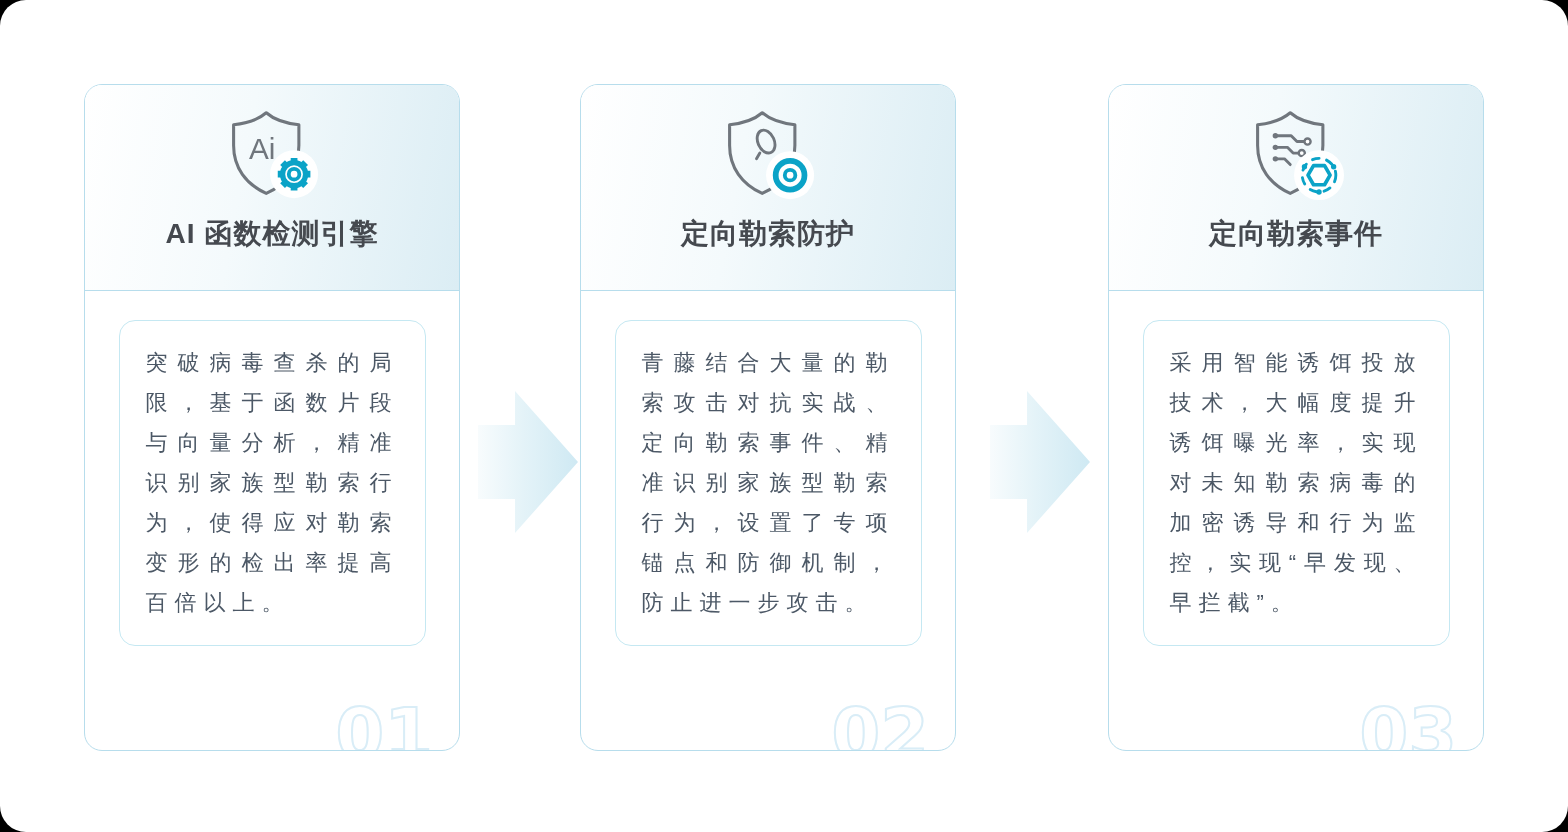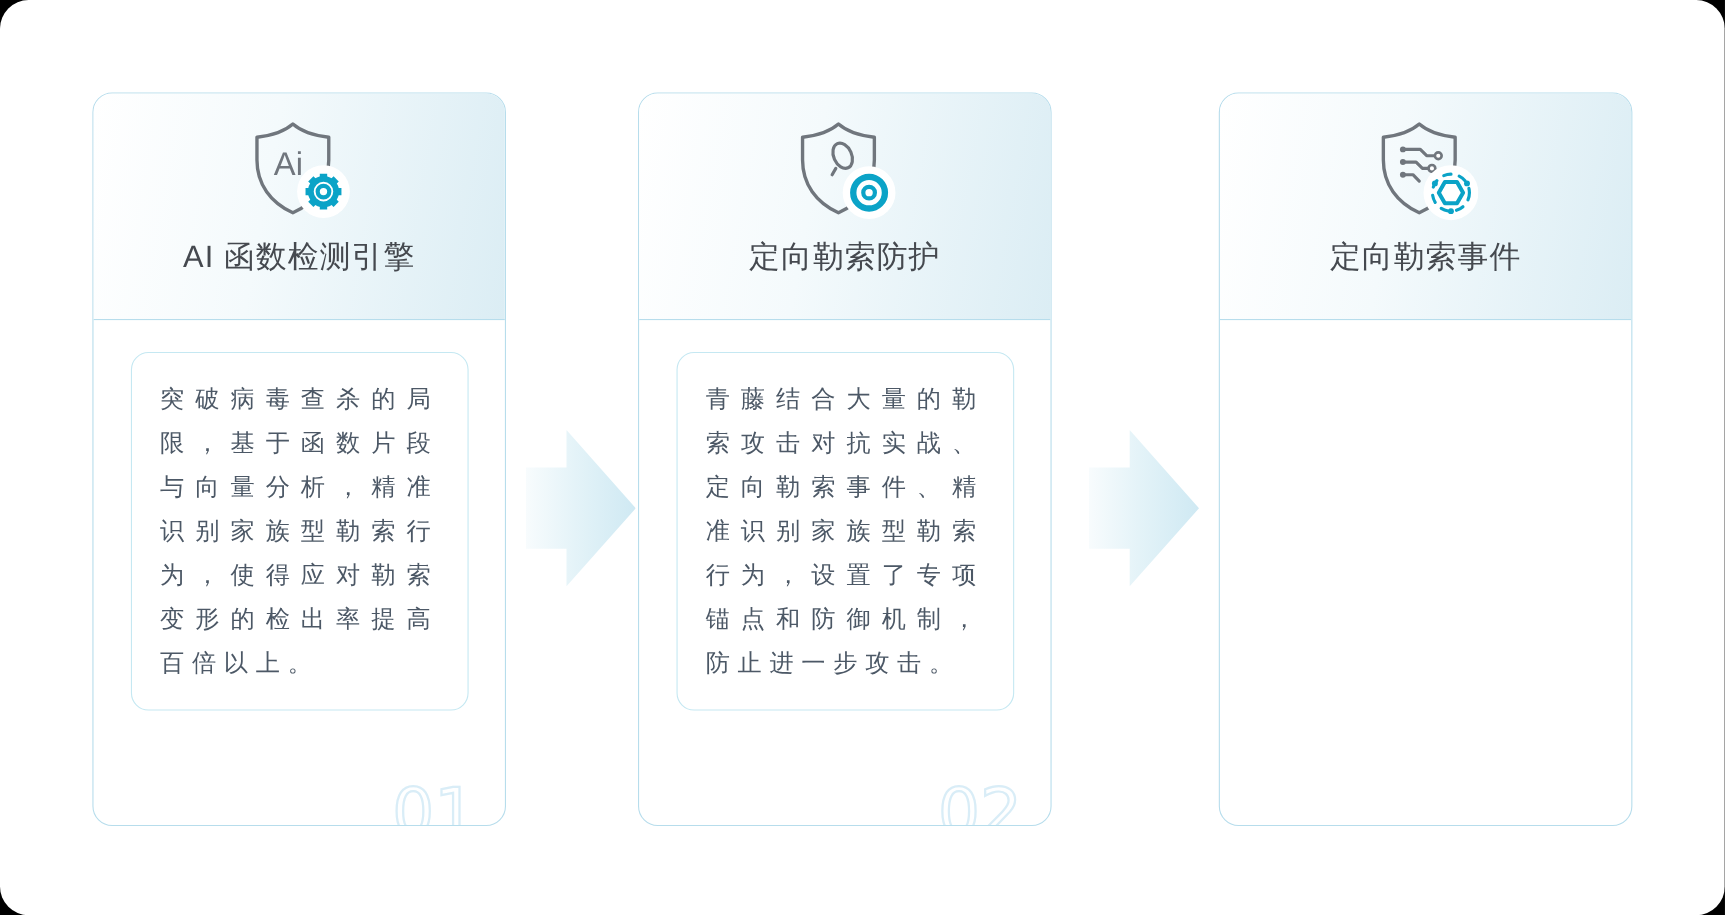--- a/index.html
+++ b/index.html
@@ -48,21 +48,21 @@
     width: 96px;
     height: 96px;
     flex: 0 0 auto;
     text-align: right;
   }
   .icon-wrap svg { width: 96px; height: 96px; display: block; }
 
   .card-title {
     margin: 12px 0 18px 0;
     font-size: 28px;
-    font-weight: 400;
+    font-weight: 700;
     letter-spacing: 1px;
     color: #45494f;
   }
 
   .card-body-area {
     position: relative;
     height: 459px;
     margin-top: 24px;
   }
   .text-box {
@@ -80,22 +80,22 @@
     line-height: 40px;
     letter-spacing: 7px;
     text-align: justify;
     color: #4c5866;
   }
   .card-number {
     position: absolute;
     right: 26px;
     bottom: 10px;
     font-family: "DejaVu Sans", sans-serif;
-    font-size: 60px;
-    font-weight: 400;
+    font-size: 70px;
+    font-weight: 700;
     line-height: 1;
     color: transparent;
     -webkit-text-stroke: 2px #d9edf7;
   }
   @supports not (-webkit-text-stroke: 1px #000) {
     .card-number { color: #d9edf7; }
   }
 
   .flow-arrow {
     position: absolute;
@@ -188,15 +188,21 @@
           <circle cx="74" cy="71" r="26" fill="#ffffff"></circle>
           <circle cx="74" cy="71" r="17.5" fill="none" stroke="#0ba3c7" stroke-width="3" stroke-dasharray="7 8" stroke-linecap="round"></circle>
           <circle cx="89.2" cy="62.2" r="2.8" fill="#0ba3c7"></circle>
           <circle cx="58.8" cy="62.2" r="2.8" fill="#0ba3c7"></circle>
           <circle cx="74" cy="88.5" r="2.8" fill="#0ba3c7"></circle>
           <polygon points="85.5,71 79.75,81 68.25,81 62.5,71 68.25,61 79.75,61" fill="#ffffff" stroke="#0ba3c7" stroke-width="3.8" stroke-linejoin="round"></polygon>
         </svg>
       </div>
       <h2 class="card-title">定向勒索事件</h2>
     </header>
+    <div class="card-body-area">
+      <div class="text-box">
+        <p>采用智能诱饵投放技术，大幅度提升诱饵曝光率，实现对未知勒索病毒的加密诱导和行为监控，实现“早发现、早拦截”。</p>
+      </div>
+      <div class="card-number">03</div>
+    </div>
   </section>
 
 </div>
 
 </body></html>

